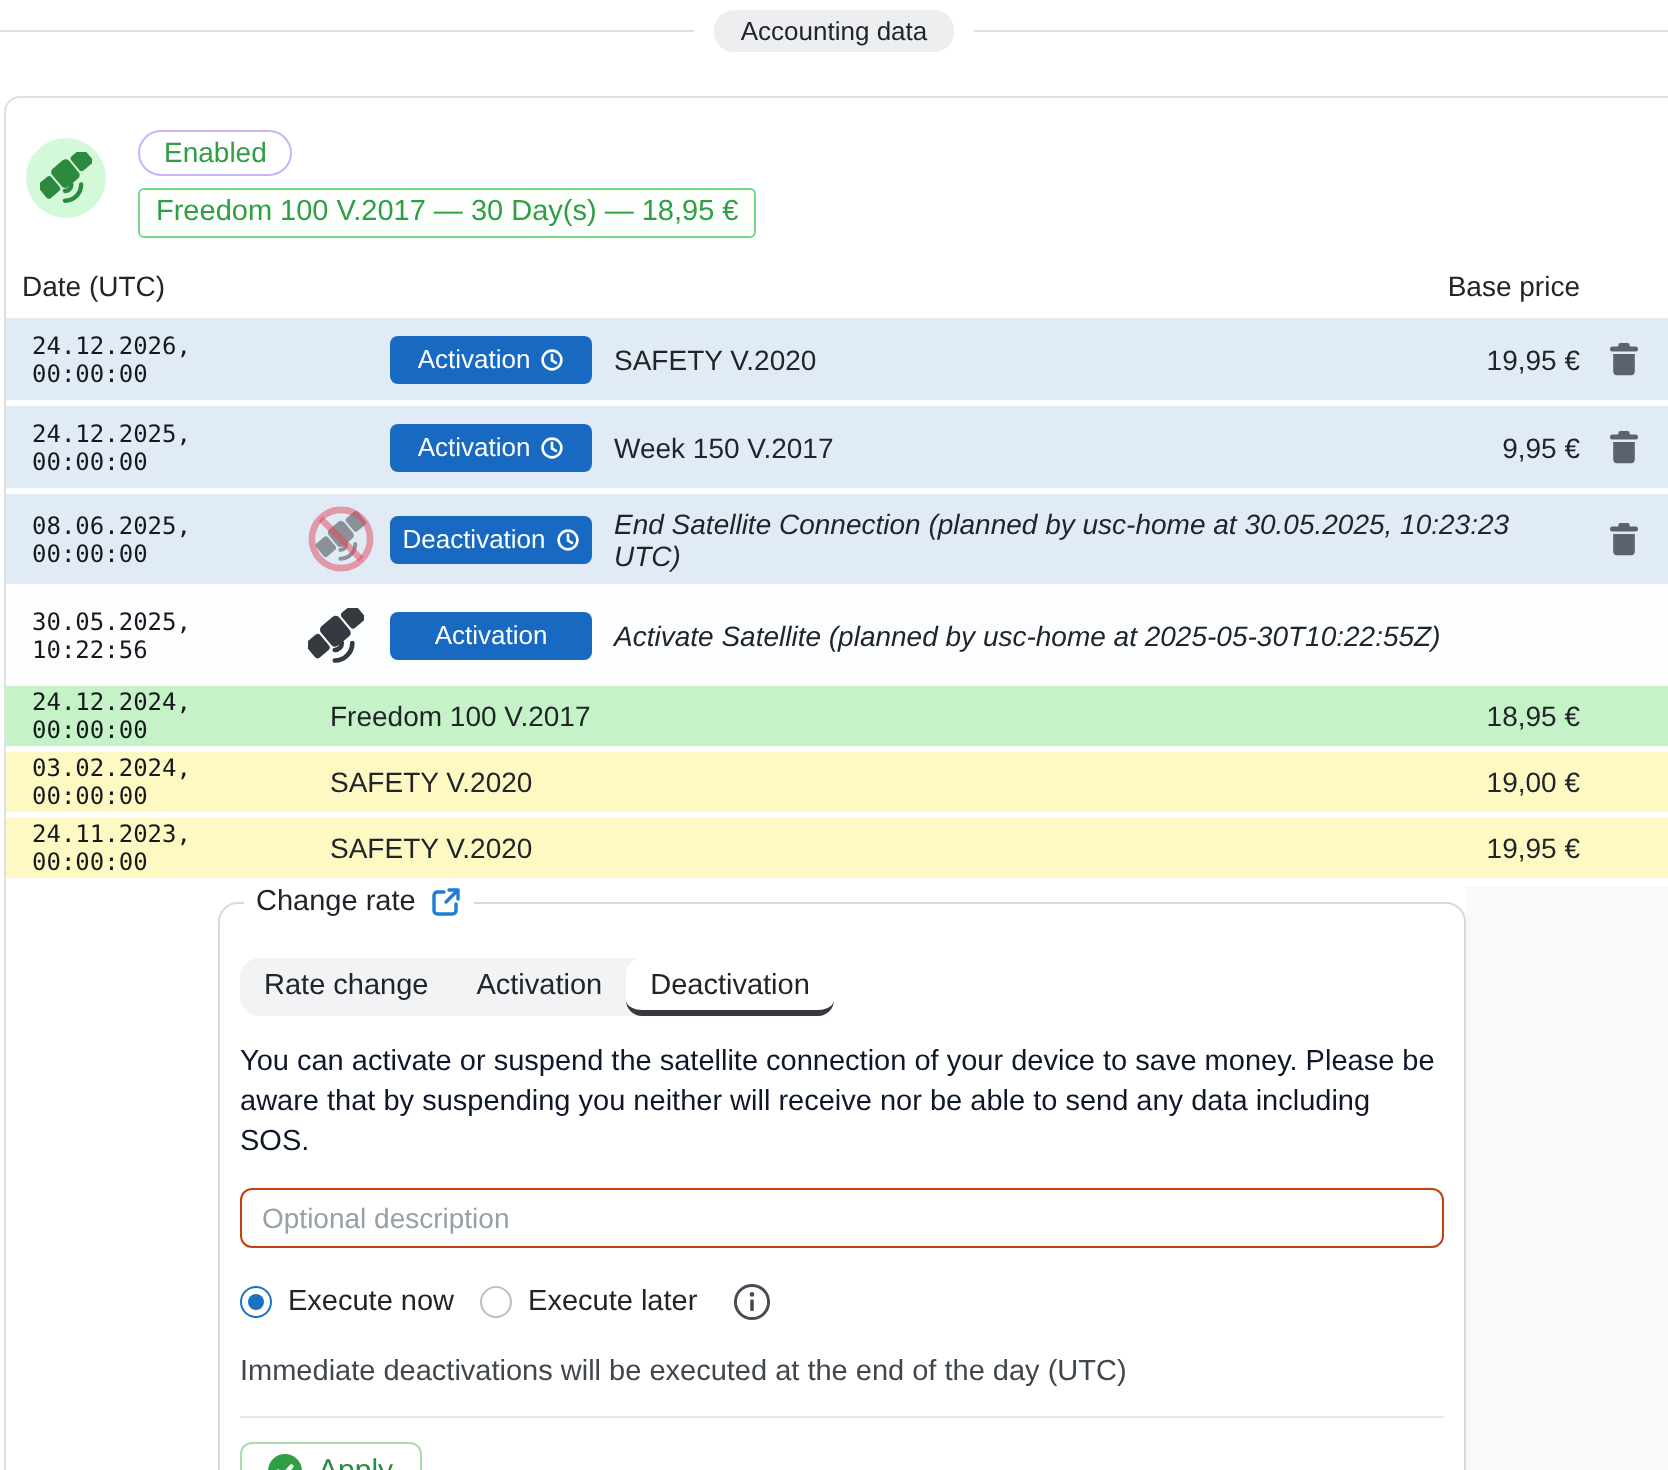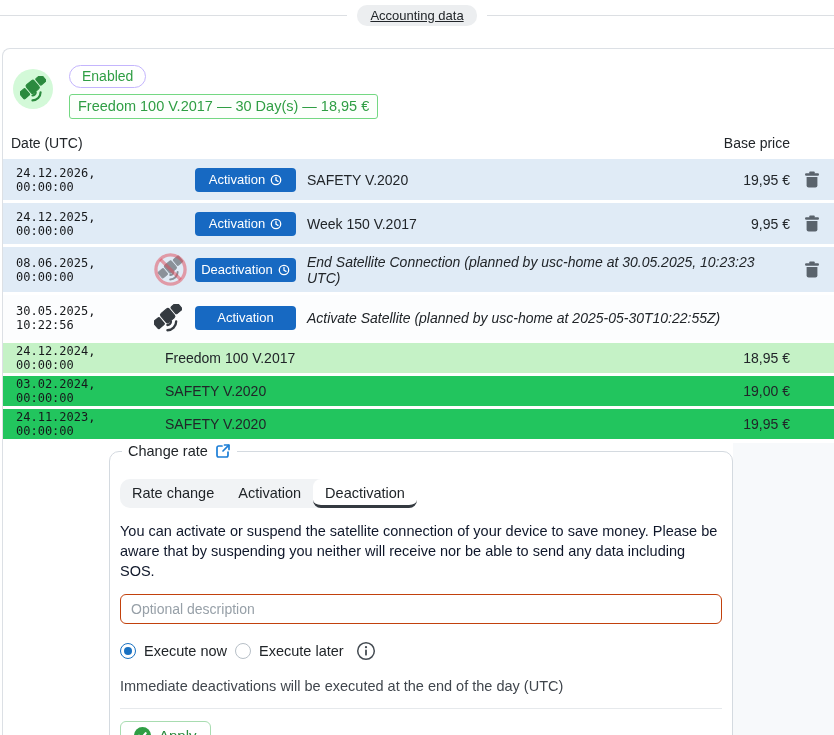--- a/index.html
+++ b/index.html
@@ -3,21 +3,21 @@
 <meta charset="utf-8">
 <style>
   * { box-sizing: border-box; margin: 0; padding: 0; }
   html,body { width:834px; height:735px; overflow:hidden; background:#fff;
     font-family:"Liberation Sans", sans-serif; color:#212529; }
 
   
   .section-divider { display:flex; align-items:center; padding-top:5px; }
   .section-divider .line { flex:1; height:0; border-top:1px solid #dcdfe3; }
   .section-divider .pill { background:#eceef0; color:#212529; font-size:13px;
-    padding:3px 13px; border-radius:10px; margin:0 10px; white-space:nowrap;text-decoration:underline; }
+    padding:3px 13px; border-radius:10px; margin:0 10px; white-space:nowrap; }
 
   
   .card { margin:22px 0 0 2px; width:832px; border:1px solid #dce0e5;
     border-right:none; border-radius:8px 0 0 8px; background:#fff; min-height:700px; }
 
   
   .status-head { display:flex; padding:16px 0 0 10px; }
   .sat-circle { width:40px; height:40px; border-radius:50%; background:#d3f9d8;
     display:flex; align-items:center; justify-content:center; flex:0 0 auto; margin-top:4px; }
   .status-col { margin-left:16px; }
@@ -26,21 +26,21 @@
   .rate-box { margin-top:6px; display:inline-block; border:1px solid #74d883;
     color:#2f9e44; font-size:14.5px; padding:3px 8px 4px; border-radius:3px; background:#fcfffc; }
 
   
   .thead { display:flex; align-items:center; padding:16px 44px 8px 8px; font-size:14px; }
   .thead .th-price { margin-left:auto; }
   .trow { display:flex; align-items:center; margin-bottom:3px; padding-left:13px; }
   .bg-blue  { background:#e0ebf6; }
   .bg-white { background:#fcfdfe; }
   .bg-green { background:#c5f2c6; }
-  .bg-gray  { background:#22c55e; }
+  .bg-gray  { background:#fef9c3; }
   .h-md { height:41px; }
   .h-lg { height:45px; }
   .h-sm { height:30px; }
   .c-date { width:138px; flex:0 0 auto; font-family:"DejaVu Sans Mono", monospace;
     font-size:12px; color:#16181b; }
   .c-icon { width:41px; flex:0 0 auto; display:flex; align-items:center; justify-content:flex-start; }
   .badge { width:101px; height:24px; flex:0 0 auto; background:#1769c2; color:#fff;
     border-radius:4px; display:flex; align-items:center; justify-content:center;
     gap:5px; font-size:13px; }
   .c-name { margin-left:11px; font-size:14px; }
@@ -60,21 +60,21 @@
   .tabbar { display:inline-flex; background:#f1f3f5; border-radius:10px; margin-top:18px; }
   .tab { padding:6px 12px 7px; font-size:14.5px; color:#212529; cursor:pointer;
     border-radius:10px; white-space:nowrap; }
   .tab.active { background:#fff; border-radius:8px; border-bottom:3px solid #343a40;
     padding-bottom:4px; }
   .cr-desc { margin-top:13px; font-size:14.5px; line-height:1.38; color:#0f172a; max-width:604px; }
   .cr-input { margin-top:13px; width:100%; height:30px; border:1px solid #c2410c;
     border-radius:6px; padding:0 10px; font-size:14px; color:#212529; outline:none;
     font-family:"Liberation Sans", sans-serif; }
   .cr-input::placeholder { color:#97a0a8; }
-  .radio-row { display:flex; align-items:center; margin-top:17px; gap:0; }
+  .radio-row { display:flex; align-items:center; margin-top:17px; gap:5px; }
   .radio-opt { display:flex; align-items:center; gap:8px; cursor:pointer; font-size:14.5px; }
   .radio { width:16px; height:16px; border-radius:50%; background:#fff;
     border:1px solid #b7bfc7; position:relative; flex:0 0 auto; }
   .radio.on { border-color:#1971c2; }
   .radio.on::after { content:""; position:absolute; left:3px; top:3px; width:8px;
     height:8px; border-radius:50%; background:#1971c2; }
   .radio-opt + .radio-opt { margin-left:8px; }
   .info-wrap { margin-left:12px; display:flex; align-items:center; cursor:pointer; }
   .cr-note { margin-top:17px; font-size:14.5px; color:#40464d; }
   .cr-divider { margin-top:14px; border-top:1px solid #e6e9ec; }

